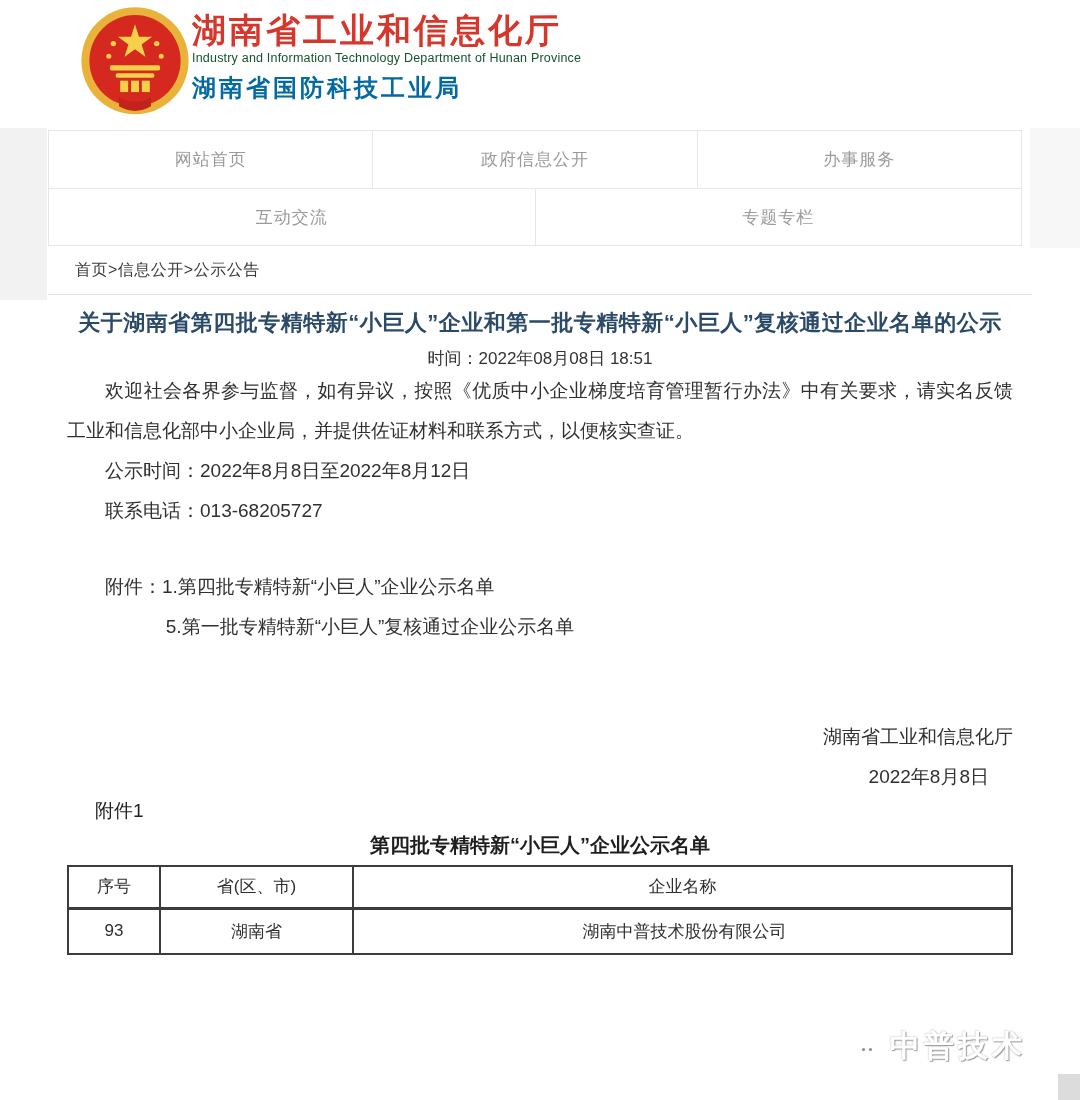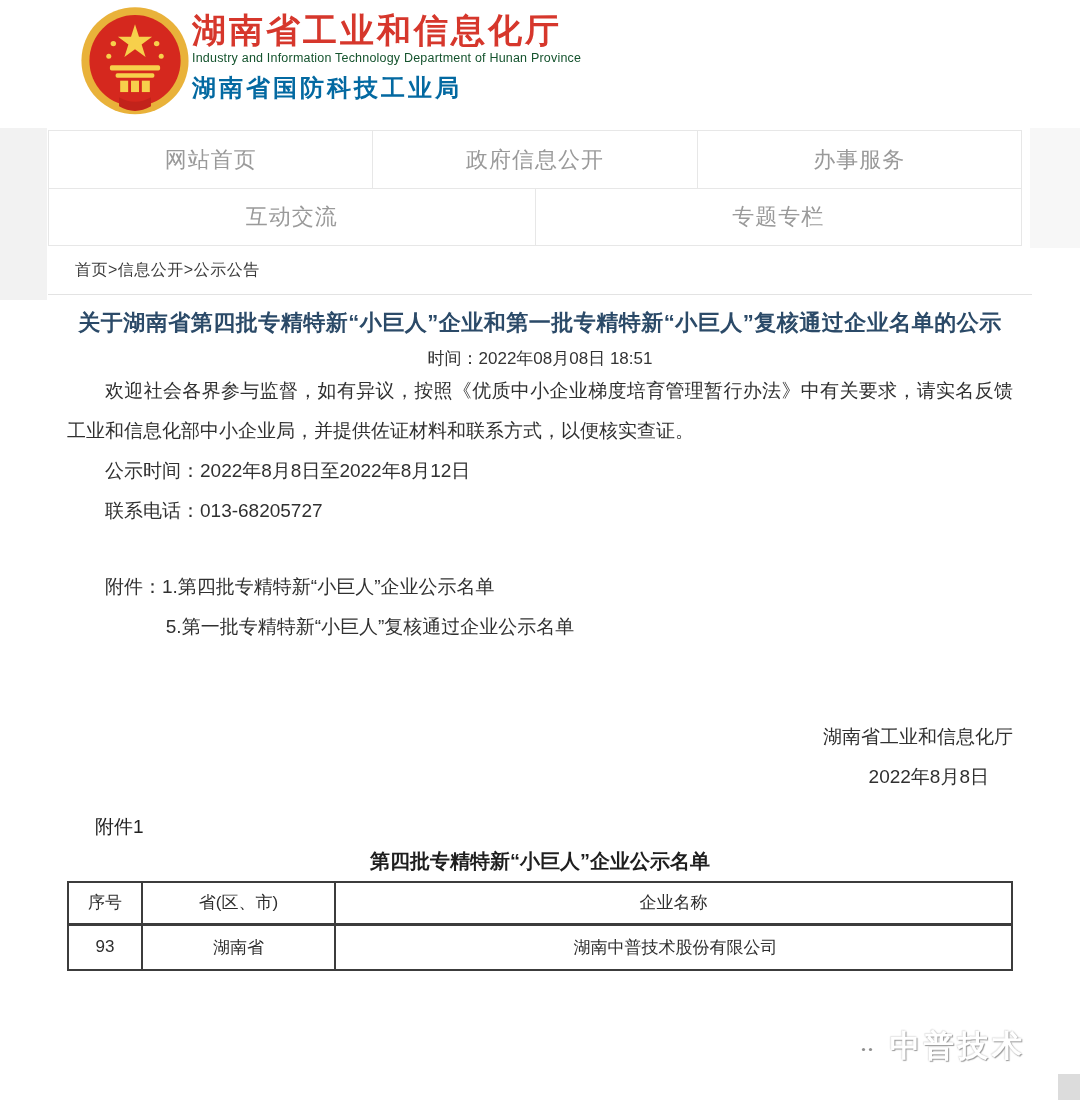--- a/index.html
+++ b/index.html
@@ -20,21 +20,21 @@
   .org-title { font-size:34px; font-weight:bold; color:#d6372c; letter-spacing:3px; line-height:40px; }
   .org-sub { font-size:12.5px; color:#14532d; line-height:17px; letter-spacing:0.2px; }
   .org-title2 { font-size:24px; font-weight:bold; color:#0369a1; letter-spacing:3px; line-height:42px; }
 
   
   .main-nav { margin:2px 58px 0 48px; width:974px; border:1px solid #e7e7e7; background:#fff; }
   .nav-row { display:flex; height:57px; }
   .nav-row + .nav-row { border-top:1px solid #e7e7e7; }
   .nav-cell {
     flex:1; display:flex; align-items:center; justify-content:center;
-    font-size:22px; color:#9a9a9a; letter-spacing:1px; cursor:pointer;
+    font-size:17px; color:#9a9a9a; letter-spacing:1px; cursor:pointer;
   }
   .nav-cell + .nav-cell { border-left:1px solid #e7e7e7; }
 
   
   .crumb-wrap { margin:0 48px; width:984px; padding:14px 0 13px 27px; border-bottom:1px solid #e3e3e3; }
   .crumb { font-size:16px; color:#3a3a3a; letter-spacing:0.5px; cursor:pointer; }
 
   
   .article { padding:0 67px; }
   .art-title {
@@ -47,28 +47,28 @@
   .p2 { text-indent:2em; }
   .fact-line { text-indent:2em; }
   .attach-block { margin-top:36px; }
   .attach-l1 { text-indent:2em; }
   .attach-l2 { text-indent:5.2em; }
   .sign-block { margin-top:70px; text-align:right; }
   .sign-org { font-size:19px; color:#303030; line-height:40px; }
   .sign-date { font-size:19px; color:#303030; line-height:40px; padding-right:24px; }
 
   
-  .annex-label { margin-top:16px; padding-left:28px; font-size:19px; color:#222; line-height:28px; }
+  .annex-label { margin-top:0; padding-left:28px; font-size:19px; color:#222; line-height:28px; }
   .annex-title { margin-top:6px; text-align:center; font-size:20px; font-weight:bold; color:#1e1e1e; line-height:28px; }
   table.annex { margin-top:6px; width:100%; border-collapse:collapse; background:#fff; }
   table.annex th, table.annex td { border:2px solid #3c3c3c; font-weight:normal; }
   table.annex th { height:42px; font-size:17px; color:#2e2e2e; text-align:center; border-bottom-width:3px; }
   table.annex td { height:46px; font-size:17px; color:#2e2e2e; text-align:center; }
   td.company { text-align:left; padding-left:4px; }
-  .col-no { width:74px; }
+  .col-no { width:92px; }
   .col-prov { width:193px; }
 
   
   .watermark {
     position:absolute; left:838px; top:1026px; display:flex; align-items:center;
     pointer-events:none;
   }
   .wm-icon { width:44px; height:40px; margin-right:8px; opacity:0.95; }
   .wm-text {
     font-size:30px; font-weight:bold; color:#ffffff; letter-spacing:4px;

